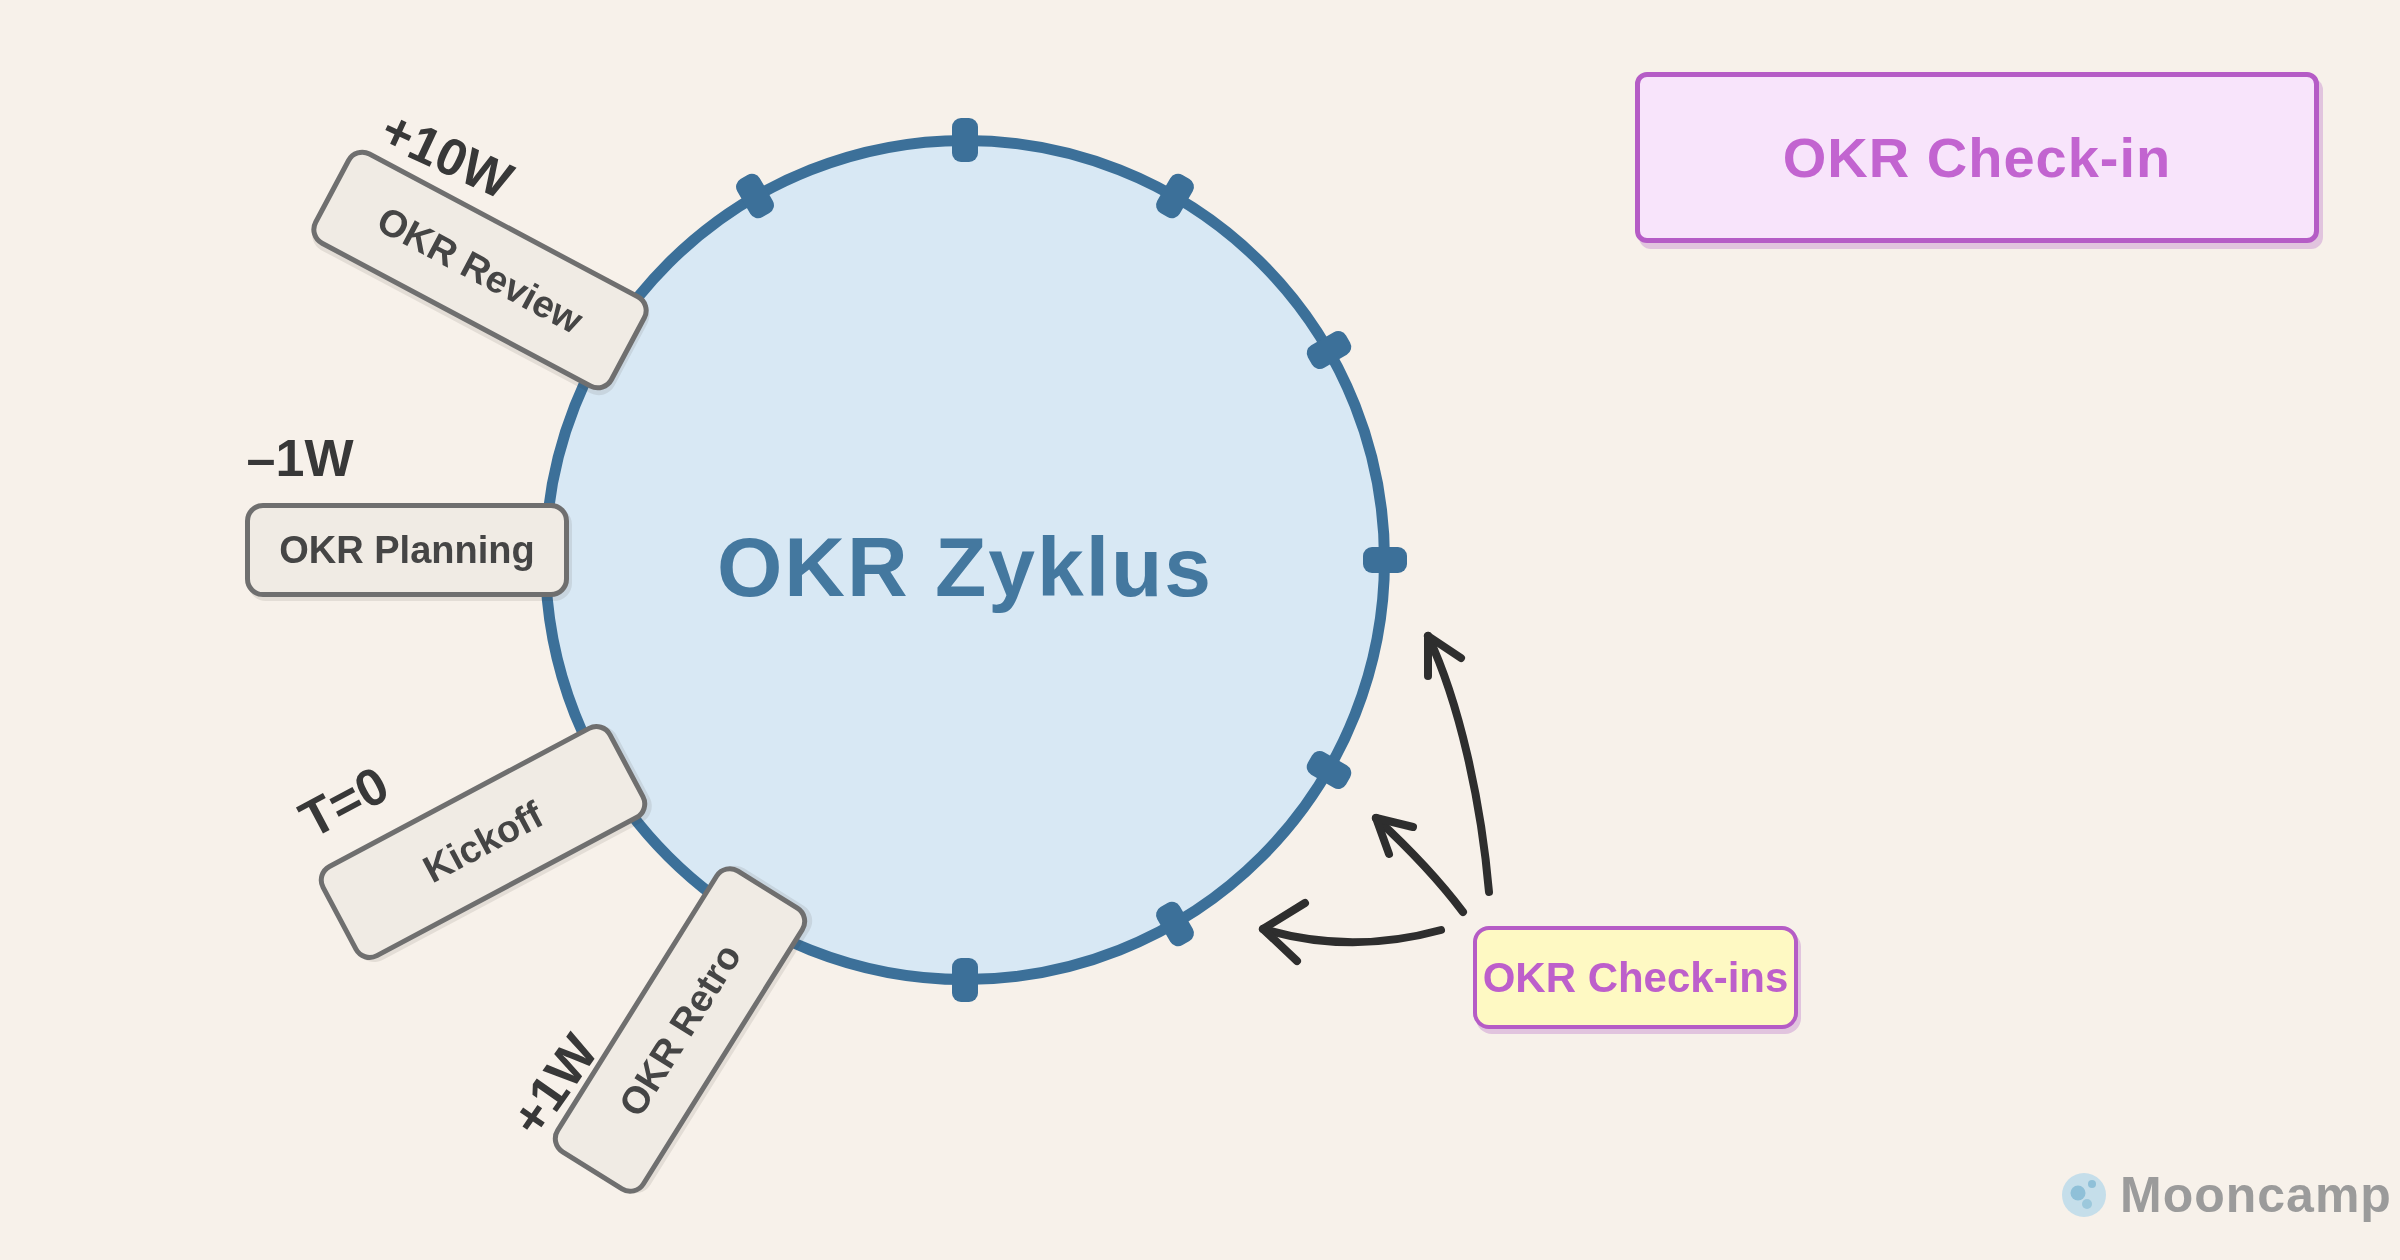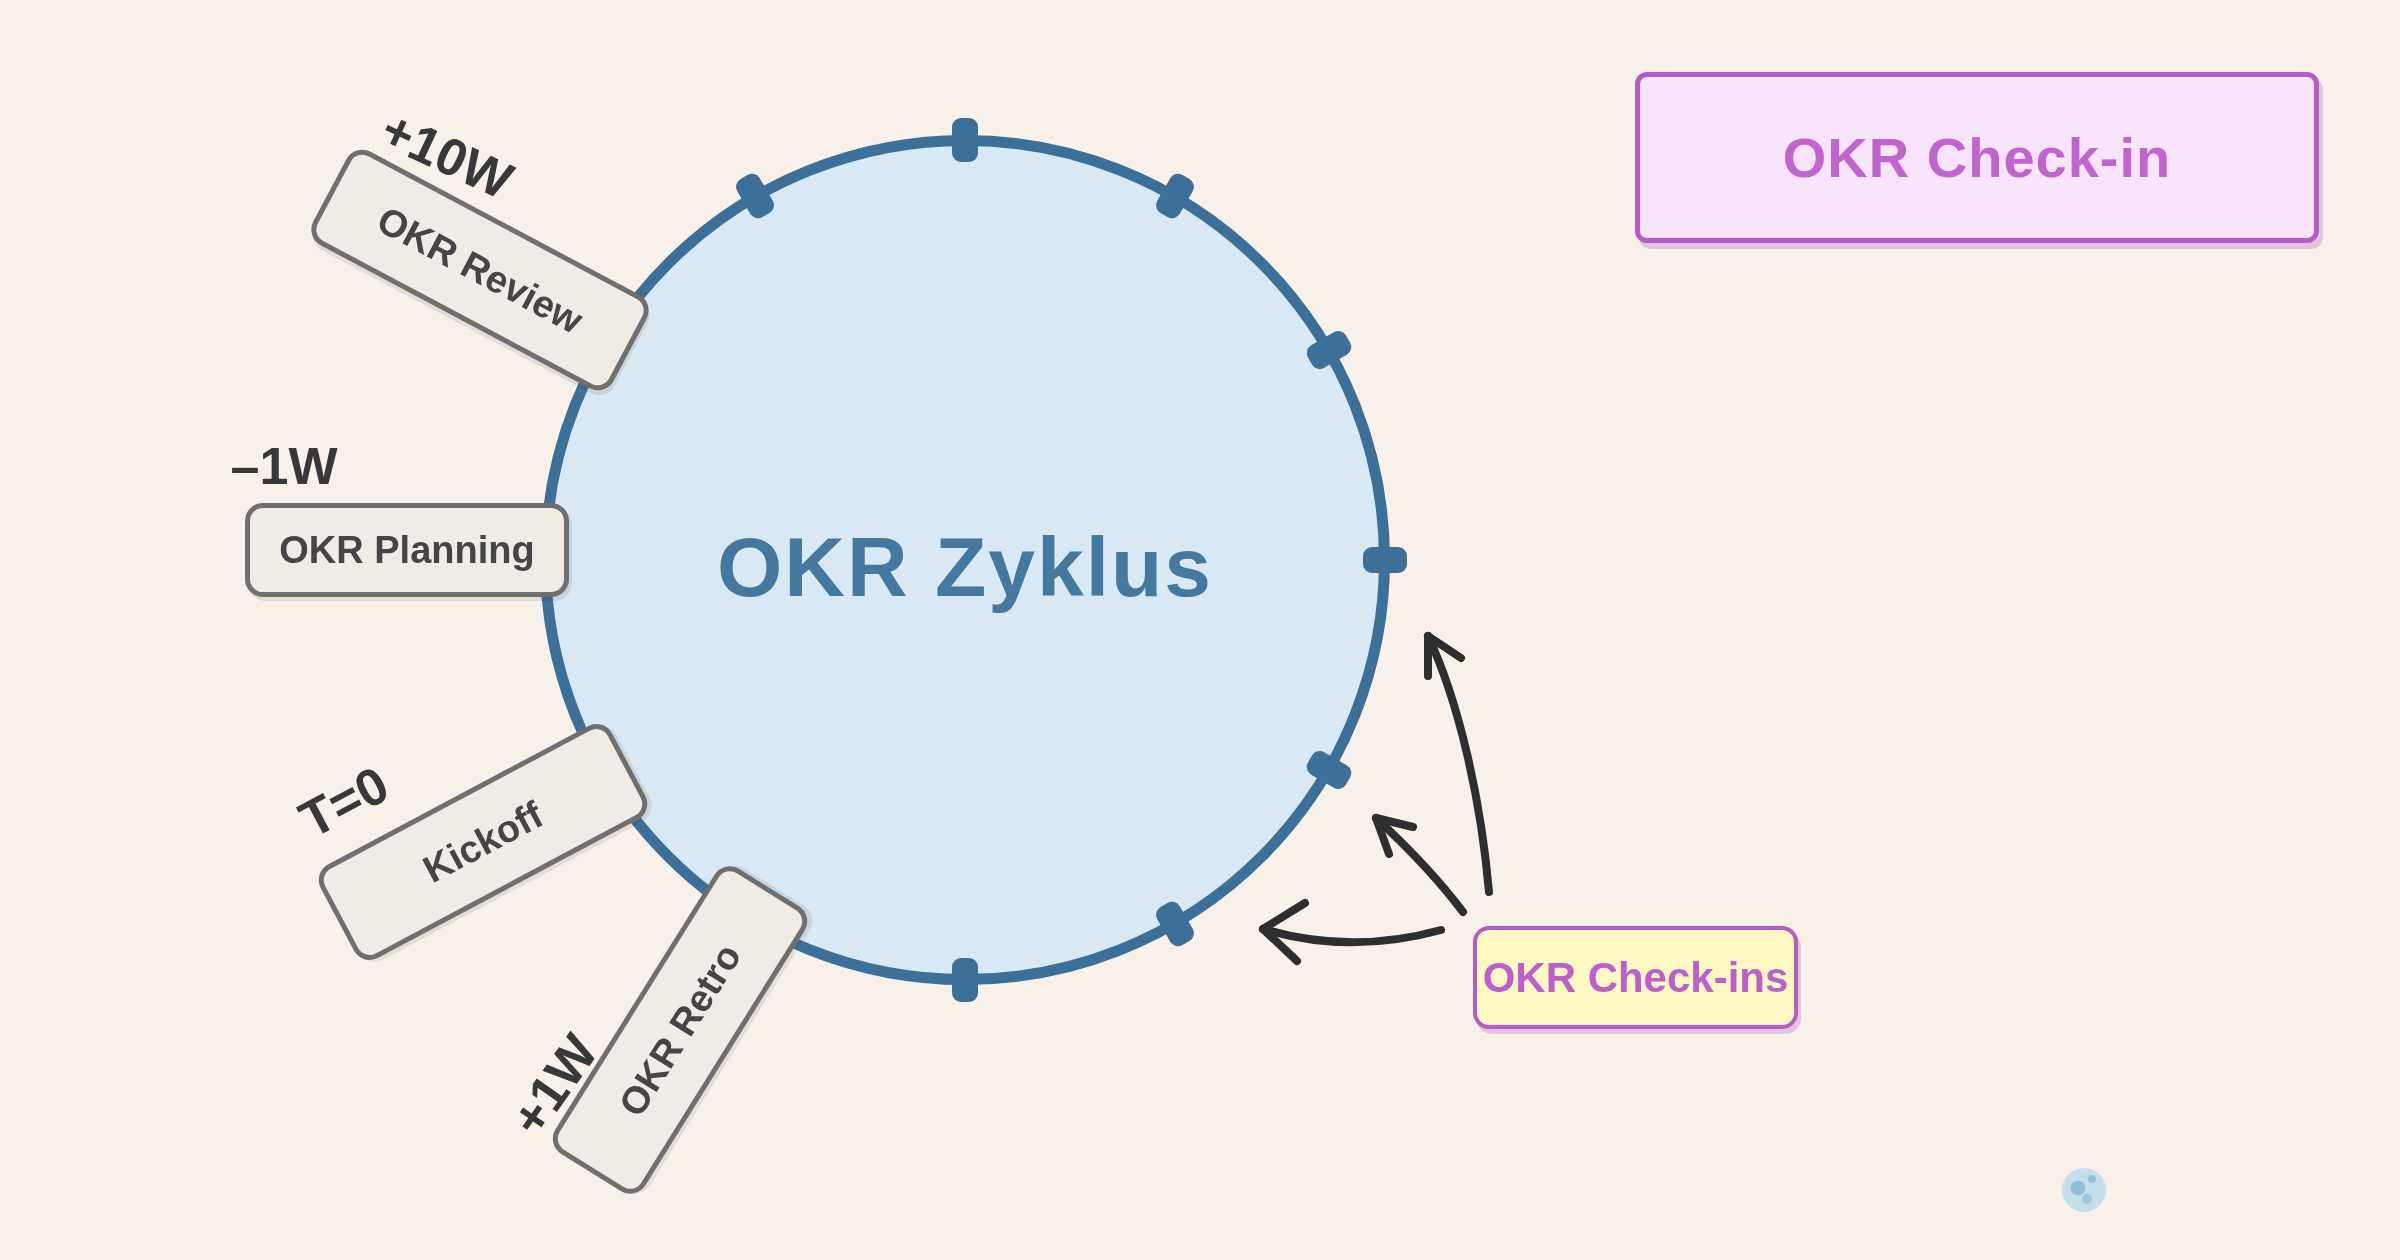--- a/index.html
+++ b/index.html
@@ -45,21 +45,21 @@
     white-space:nowrap;
   }
   #box-review  {left:480px; top:270px;  width:340px; height:106px; transform:translate(-50%,-50%) rotate(28deg);}
   #box-planning{left:407px; top:550px;  width:324px; height:94px; transform:translate(-50%,-50%);}
   #box-kickoff {left:483px; top:842px;  width:330px; height:106px; transform:translate(-50%,-50%) rotate(-28deg);}
   #box-retro   {left:680px; top:1030px; width:336px; height:106px; transform:translate(-50%,-50%) rotate(-58deg);}
   .time-label{
     position:absolute; font-size:52px; font-weight:bold; color:#383838; white-space:nowrap;
   }
   #time-review  {left:447px; top:155px;  transform:translate(-50%,-50%) rotate(25deg);}
-  #time-planning{left:284px; top:458px;  transform:translate(-50%,-50%);margin-top:8px;}
+  #time-planning{left:300px; top:458px;  transform:translate(-50%,-50%);}
   #time-kickoff {left:344px; top:802px;  transform:translate(-50%,-50%) rotate(-28deg);}
   #time-retro   {left:554px; top:1085px; transform:translate(-50%,-50%) rotate(-55deg);}
   
   .checkin-title-box{
     position:absolute; left:1635px; top:72px; width:684px; height:171px;
     box-sizing:border-box; background:#f8e4fb; border:5px solid #b55cc6; border-radius:12px;
     display:flex; align-items:center; justify-content:center;
     font-size:56px; font-weight:bold; color:#c264d0; letter-spacing:1px;
     box-shadow:4px 6px 0 rgba(170,80,190,0.28);
   }
@@ -132,15 +132,16 @@
   </svg>
 
   <div class="brand">
     <svg width="48" height="48" viewBox="0 0 48 48">
       <circle cx="24" cy="24" r="22" fill="#c5deea"></circle>
       <path d="M24 2 A22 22 0 0 0 10 41 A22 22 0 0 1 24 2 Z" fill="#a9cfdf"></path>
       <circle cx="18" cy="22" r="7.5" fill="#8fc0d8"></circle>
       <circle cx="32" cy="13" r="4" fill="#8fc0d8"></circle>
       <circle cx="27" cy="33" r="5" fill="#9cc8dc"></circle>
     </svg>
+    <span class="brand-name">Mooncamp</span>
   </div>
 
 </div>
 
 </body></html>

